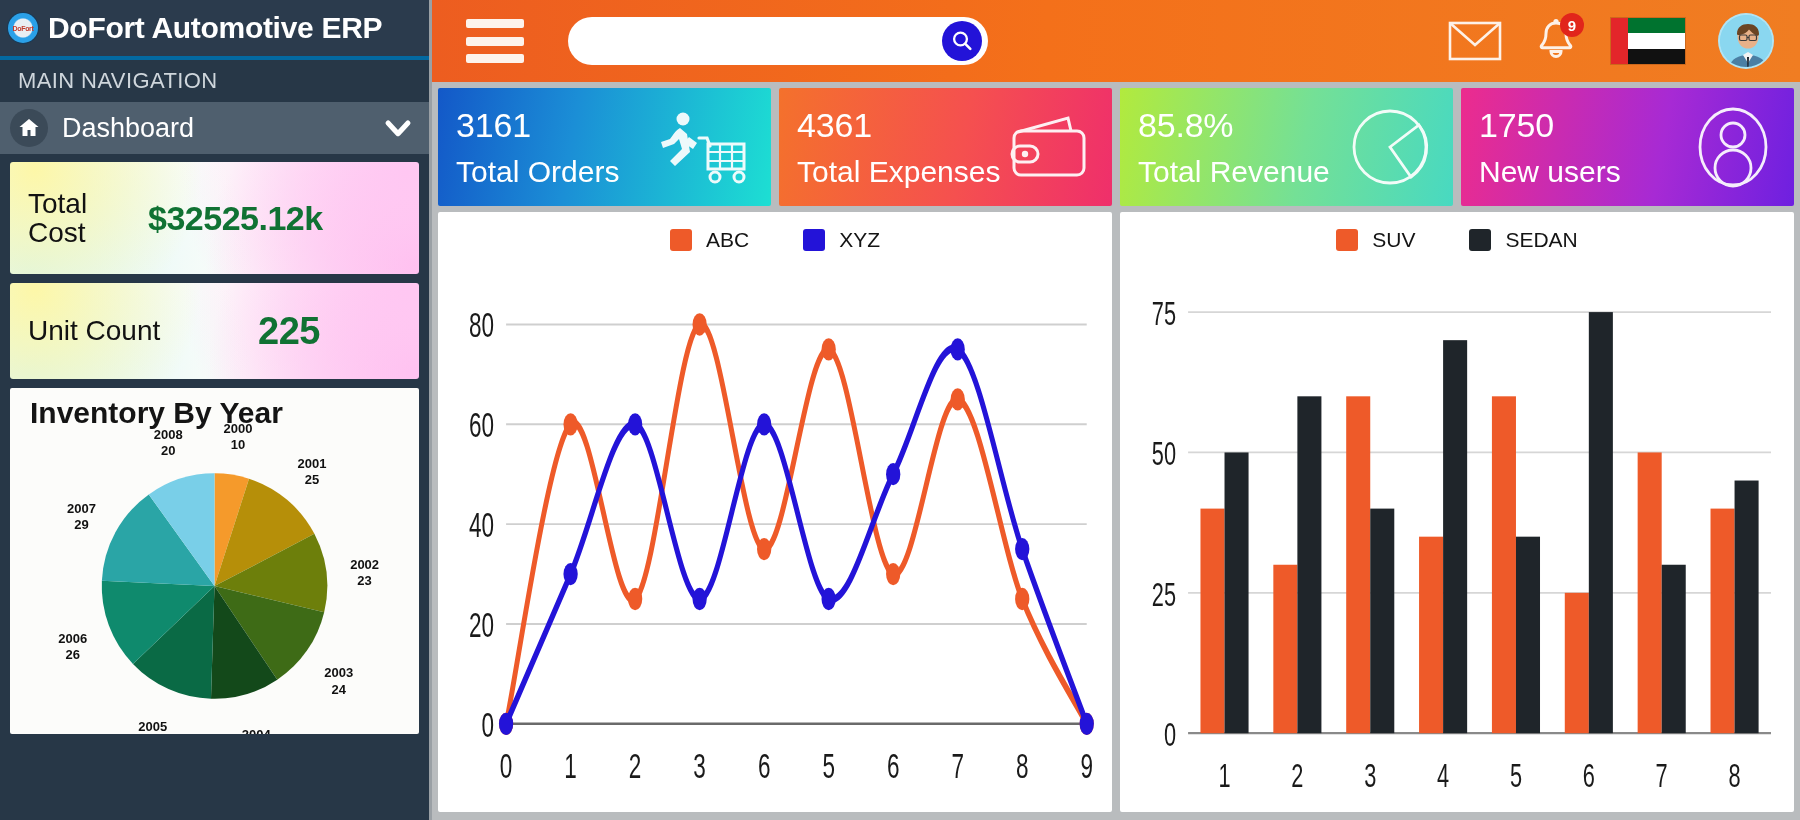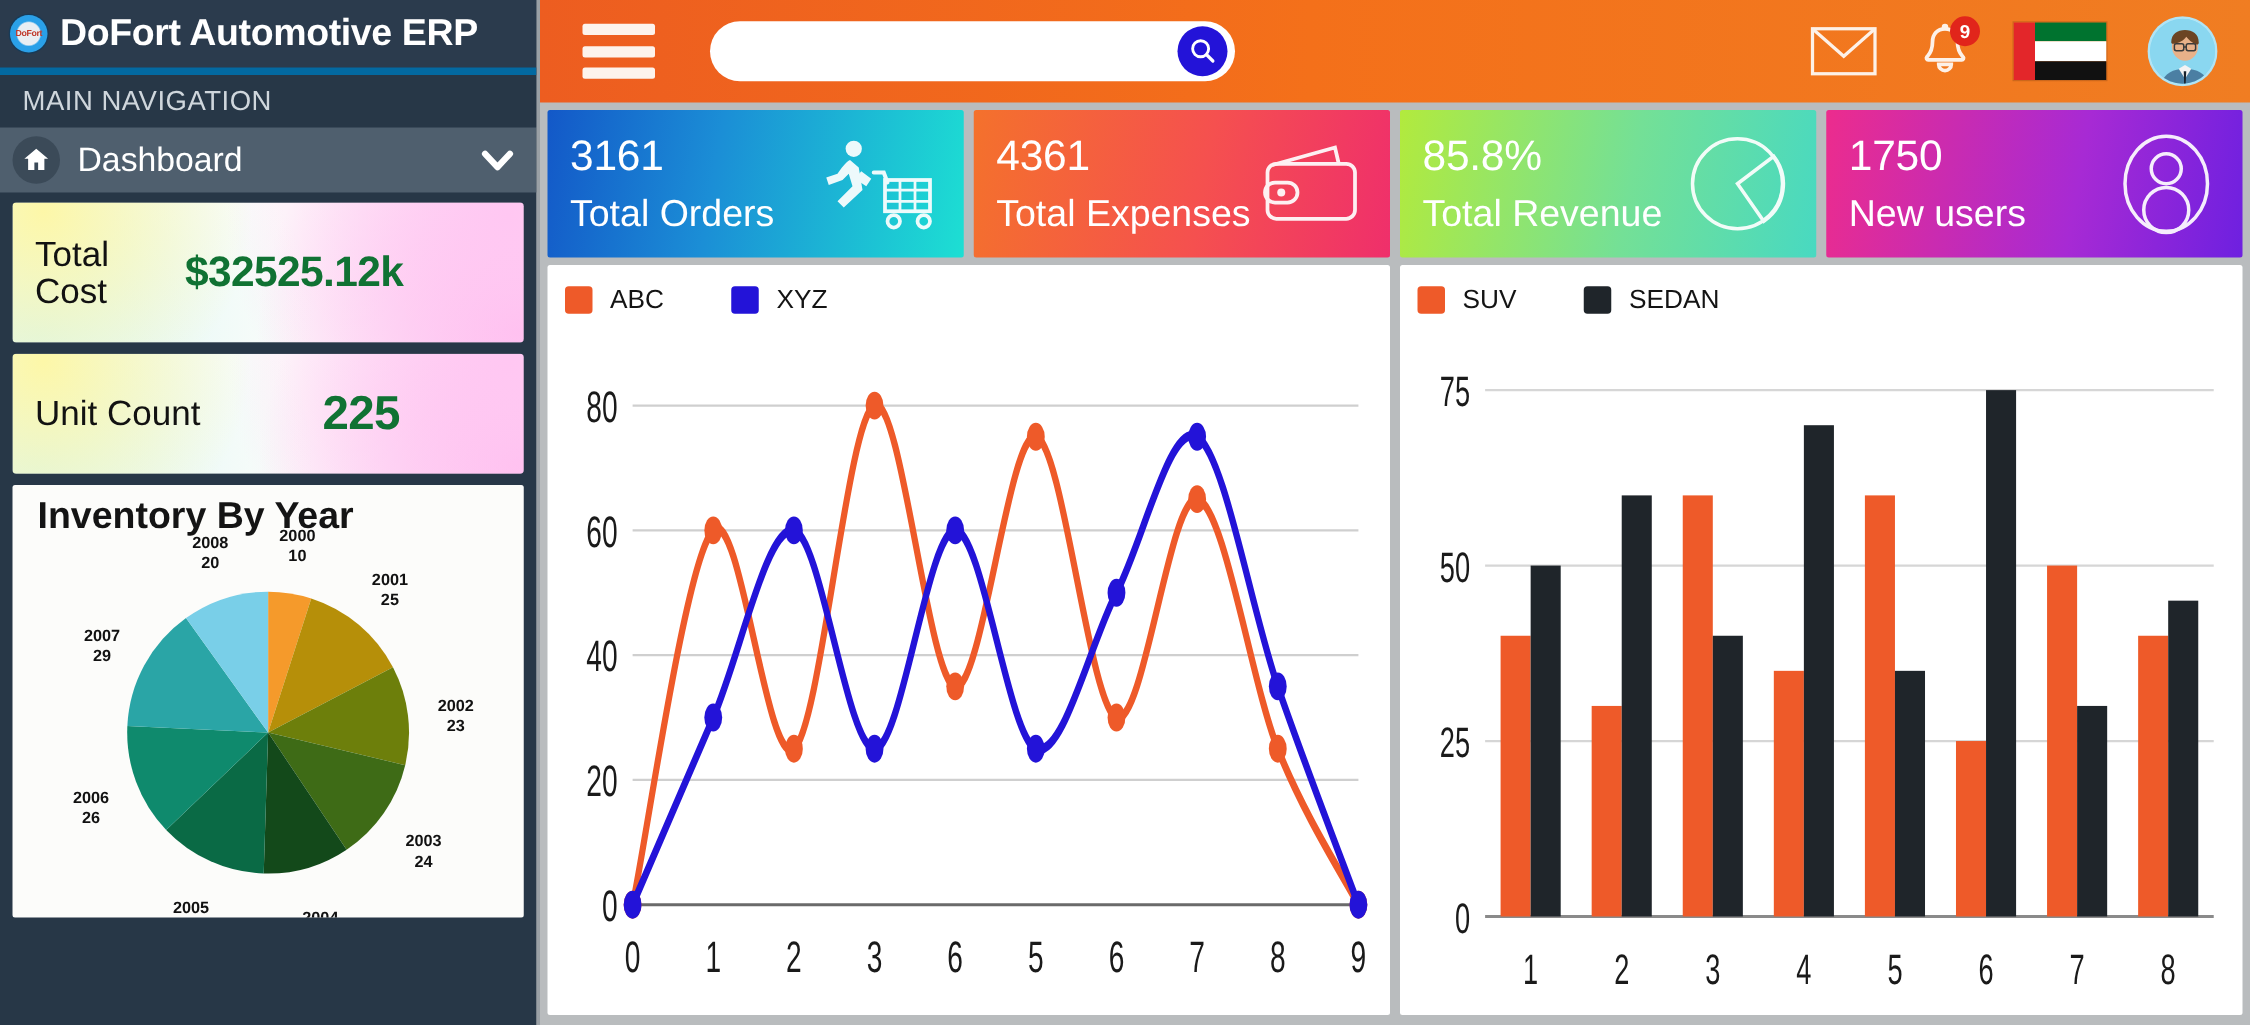--- a/index.html
+++ b/index.html
@@ -16,21 +16,21 @@
     width: 432px; height: 820px;
     background: #273747;
     display: flex; flex-direction: column;
     flex: 0 0 432px;
     border-right: 3px solid #9aa0a5;
   }
   .brand {
     height: 60px; display: flex; align-items: center; gap: 10px;
     padding: 11px 8px;
     background: #2b3b4d;
-    border-bottom: 6px solid #0369a1;
+    border-bottom: 4px solid #0369a1;
   }
   .brand-logo {
     width: 30px; height: 30px; border-radius: 50%;
     background: radial-gradient(circle at 50% 50%, #e9eef3 0 42%, #2aa0e8 48% 78%, #14507c 82% 100%);
     display:flex; align-items:center; justify-content:center;
     flex: 0 0 30px;
     box-shadow: 0 0 0 1px #163b59;
   }
   .brand-logo span { font-size: 7px; font-weight: bold; color:#c0392b; letter-spacing:-0.3px; }
   .brand-title { color: #fff; font-size: 30px; font-weight: bold; letter-spacing: -0.3px; white-space: nowrap; }
@@ -137,21 +137,21 @@
   .kpi .ic { position:absolute; right: 22px; top: 50%; transform: translateY(-50%); opacity:.92; }
   .k1 { background: linear-gradient(100deg, #1358c8 0%, #1b8ed6 40%, #1ddfd3 100%); }
   .k2 { background: linear-gradient(100deg, #f4712c 0%, #f5504f 55%, #ef2f6b 100%); }
   .k3 { background: linear-gradient(100deg, #b2ea3d 0%, #74e096 55%, #48d9c1 100%); }
   .k4 { background: linear-gradient(100deg, #ec2c8d 0%, #a72ad4 60%, #6e20e0 100%); }
 
   
   .panels { display: flex; gap: 8px; padding: 6px 6px 8px 6px; flex: 1; min-height: 0; }
   .panel { flex: 1; background: #fff; border-radius: 2px; padding: 10px 14px 6px 14px; display:flex; flex-direction:column; min-width:0; }
   .ptitle { font-size: 28px; font-weight: bold; color:#111; margin-bottom: 2px; }
-  .legend { display:flex; justify-content:flex-start; gap: 54px; padding: 6px 0 2px 0; }
+  .legend { display:flex; justify-content:center; gap: 54px; padding: 6px 0 2px 0; }
   .legend .li { display:flex; align-items:center; gap: 14px; }
   .legend .sw { width: 22px; height: 22px; border-radius: 3px; }
   .legend .lt { font-size: 21px; color:#141414; }
   .plotbox { flex: 1; position: relative; min-height: 0; }
   .plotbox svg { width: 100%; height: 100%; display:block; }
 </style>
 </head>
 <body>
 
 <div class="app">

